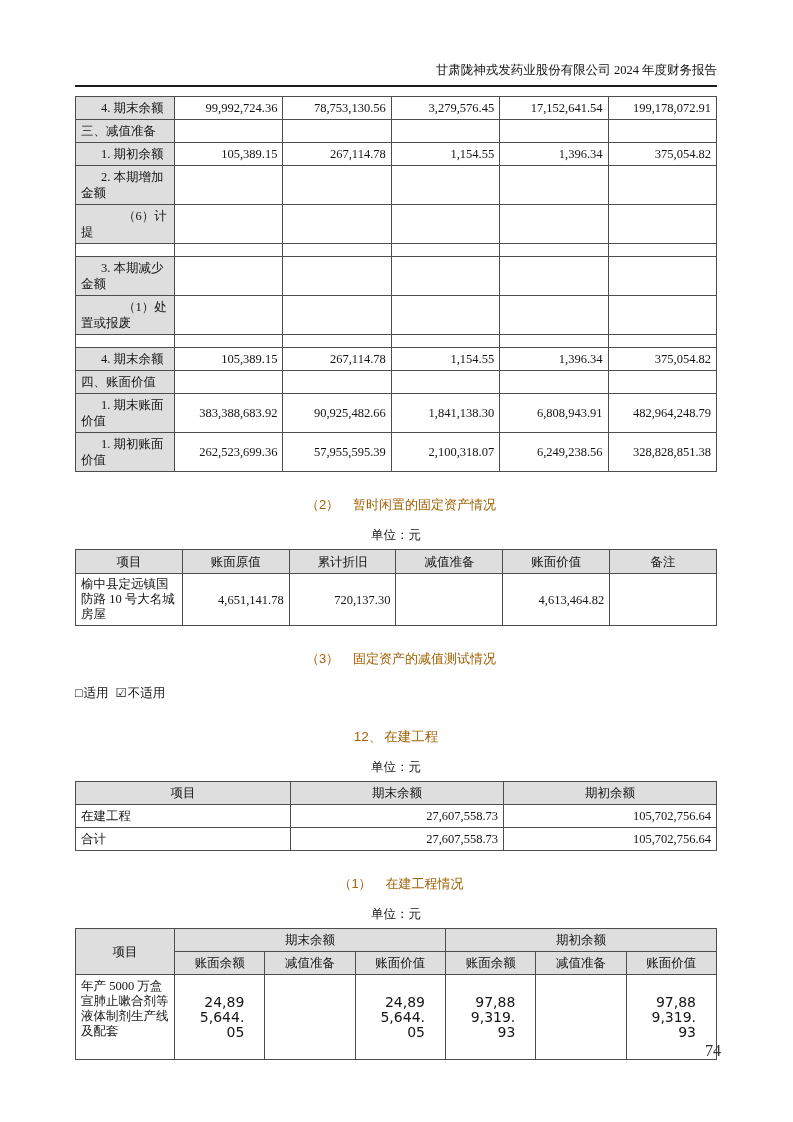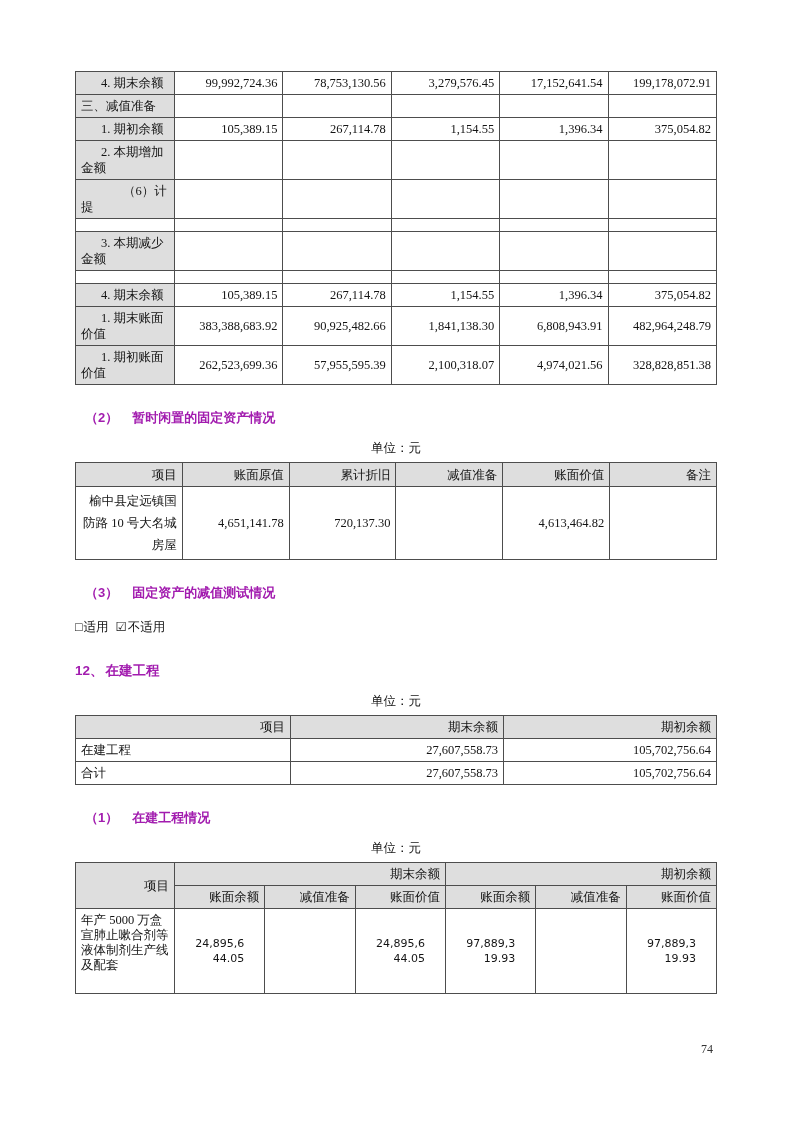--- a/index.html
+++ b/index.html
@@ -21,74 +21,77 @@
   
   table.tbl { width:100%; border-collapse:collapse; table-layout:fixed; font-size:12.5px; }
   .tbl td, .tbl th {
     border:1px solid #4d4d4d; padding:3px 5px;
     line-height:16px; vertical-align:middle; font-weight:normal;
     overflow:hidden;
   }
   .gray { background:#dedede; }
   .lbl  { text-align:left; }
   .num  { text-align:right; }
-  .ctr  { text-align:right; }
+  .ctr  { text-align:center; }
 
   
   .t1 { margin-top:9px; }
   .t1 td.lbl { background:#dedede; }
   .t1 .lv1 { text-indent:20px; }
   .t1 .lv2 { text-indent:42px; }
   .t1 tr.rs td { height:23px; }
   .t1 tr.rd td { height:37px; }
   .t1 tr.rthin td { height:13px; padding-top:0; padding-bottom:0; }
   .t1 tr.rthin td.lbl { background:#fff; }
 
   
   .sec {
     margin-top:24px; padding-left:10px;
     font-family:"Liberation Sans","DejaVu Sans",sans-serif;
-    font-weight:bold; font-size:13px; line-height:18px; color:#a21caf;
+    font-weight:normal; font-size:13px; line-height:18px; color:#a16207;text-align:center;
   }
   .sec .secnum { margin-right:14px; }
   .sec.top-level { padding-left:0; font-size:13.5px; margin-top:26px; }
   .sec.top-level .secnum { margin-right:2px; }
 
   .unit { text-align:center; font-size:12.5px; margin-top:13px; margin-bottom:5px; line-height:17px; }
 
   
   .t2 th { height:24px; }
   .t2 td { height:50px; }
-  .t2 td.lbl { line-height:22px;text-align:right; }
+  .t2 td.lbl { line-height:15px; }
 
   
   .t3 th { height:23px; }
   .t3 td { height:22px; }
   .t3 col.c-item { width:215px; }
 
   
   .t4 th { height:22px; }
   .t4 td.lbl { line-height:15px; padding-top:4px; padding-bottom:20px; }
   .t4 .brk {
-    font-family:"DejaVu Sans",sans-serif; font-size:11px;
+    font-family:"DejaVu Sans",sans-serif; font-size:14px;
     word-break:break-all; line-height:15px; padding:3px 20px;
   }
 
   .checkline { margin-top:17px; font-size:12.5px; line-height:17px; }
   .checkline .box { margin-right:1px; }
   .checkline .gap { display:inline-block; width:7px; }
 
-  .page-num { position:absolute; top:1042px; right:80px; font-size:12px; color:#333; }
+  .page-num { position:absolute; top:1042px; right:72px; font-size:16px; color:#333; }
 </style>
 </head>
 <body>
 
 <div class="page">
   <div class="content">
 
+    <div class="doc-header">
+      <span>甘肃陇神戎发药业股份有限公司 2024 年度财务报告</span>
+    </div>
 
     <table class="tbl t1">
       <colgroup>
         <col style="width:99px">
           <col>
           <col>
           <col>
           <col>
           <col>
       </colgroup>
@@ -142,50 +145,66 @@
           <td class="num"></td>
         </tr>
         <tr class="rd">
           <td class="lbl lv1">3. 本期减少金额</td>
           <td class="num"></td>
           <td class="num"></td>
           <td class="num"></td>
           <td class="num"></td>
           <td class="num"></td>
         </tr>
+        <tr class="rd">
+          <td class="lbl lv2">（1）处置或报废</td>
+          <td class="num"></td>
+          <td class="num"></td>
+          <td class="num"></td>
+          <td class="num"></td>
+          <td class="num"></td>
+        </tr>
         <tr class="rthin">
           <td class="lbl"></td>
           <td class="num"></td>
           <td class="num"></td>
           <td class="num"></td>
           <td class="num"></td>
           <td class="num"></td>
         </tr>
         <tr class="rs">
           <td class="lbl lv1">4. 期末余额</td>
           <td class="num">105,389.15</td>
           <td class="num">267,114.78</td>
           <td class="num">1,154.55</td>
           <td class="num">1,396.34</td>
           <td class="num">375,054.82</td>
         </tr>
+        <tr class="rs">
+          <td class="lbl">四、账面价值</td>
+          <td class="num"></td>
+          <td class="num"></td>
+          <td class="num"></td>
+          <td class="num"></td>
+          <td class="num"></td>
+        </tr>
         <tr class="rd">
           <td class="lbl lv1">1. 期末账面价值</td>
           <td class="num">383,388,683.92</td>
           <td class="num">90,925,482.66</td>
           <td class="num">1,841,138.30</td>
           <td class="num">6,808,943.91</td>
           <td class="num">482,964,248.79</td>
         </tr>
         <tr class="rd">
           <td class="lbl lv1">1. 期初账面价值</td>
           <td class="num">262,523,699.36</td>
           <td class="num">57,955,595.39</td>
           <td class="num">2,100,318.07</td>
-          <td class="num">4,974,021.56</td>
+          <td class="num">6,249,238.56</td>
           <td class="num">328,828,851.38</td>
         </tr>
       </tbody>
     </table>
 
     <div class="sec">
       <span class="secnum">（2）</span><span>暂时闲置的固定资产情况</span>
     </div>
     <div class="unit">单位：元</div>
 

